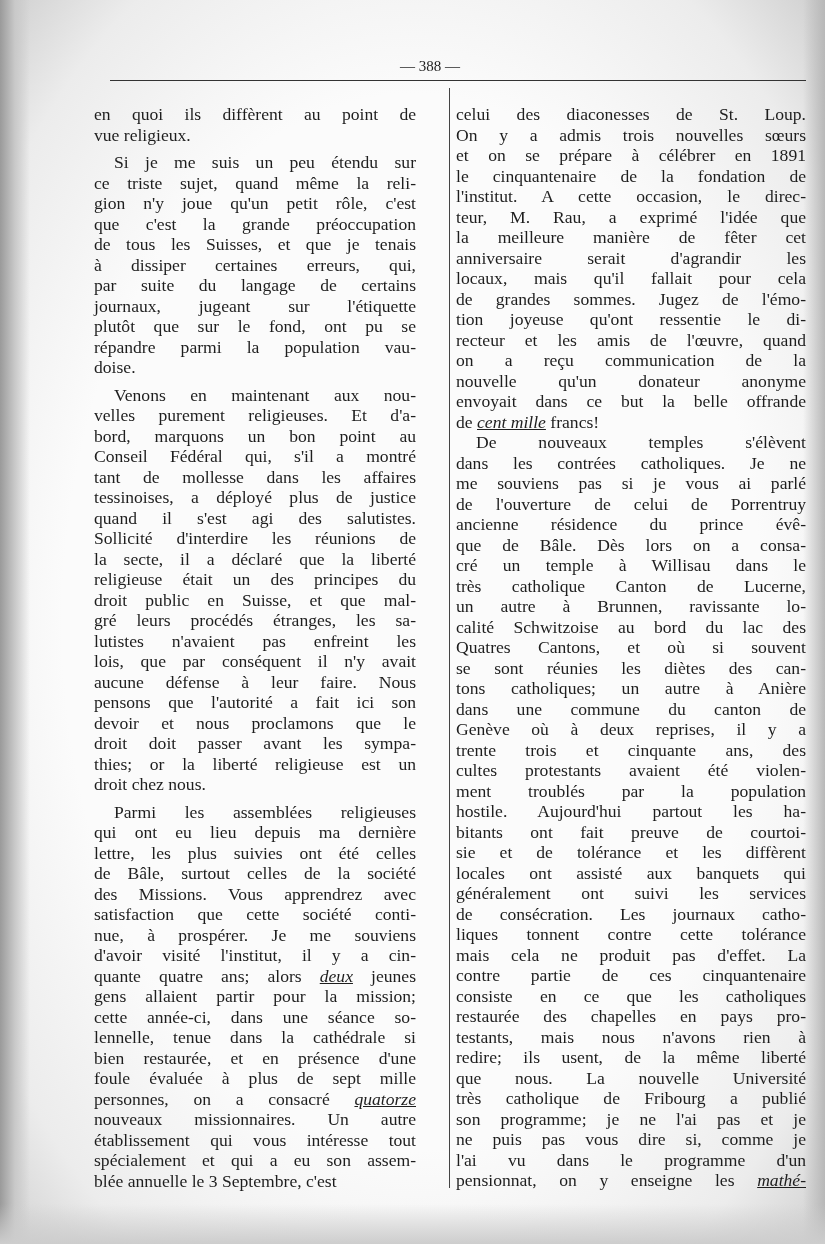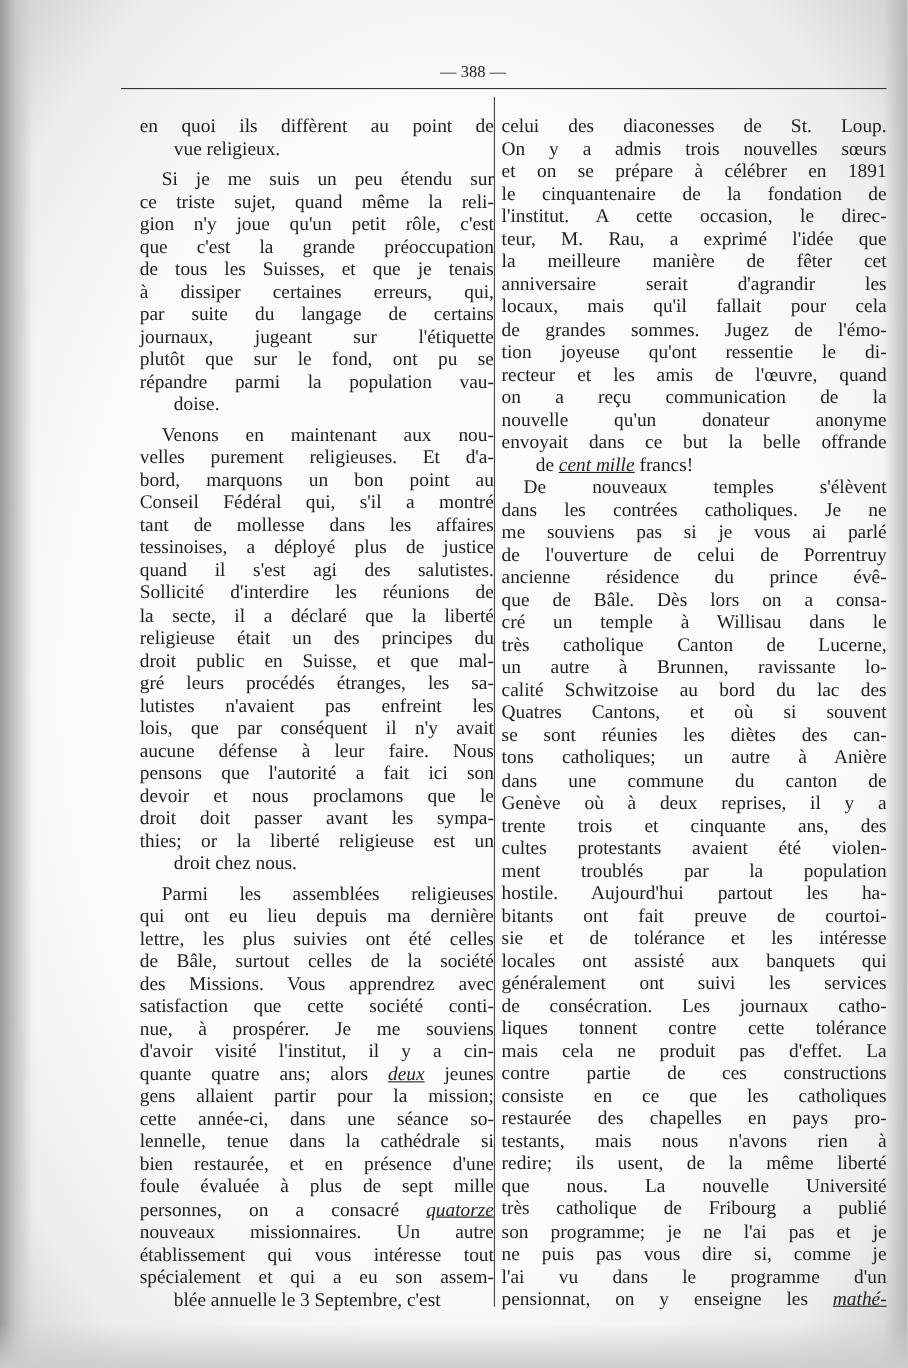--- a/index.html
+++ b/index.html
@@ -37,27 +37,27 @@
   }
   .col-divider {
     position: absolute; left: 449px; top: 88px; width: 1px; height: 1100px;
     background: #444;
   }
   .col {
     position: absolute; top: 104px;
     font-family: "Liberation Serif", serif;
     font-size: 17.6px; line-height: 20.5px;
   }
-  .col.left { left: 127px; width: 322px; }
+  .col.left { left: 94px; width: 322px; }
   .col.right { left: 456px; width: 350px; }
   .line {
     display: block; text-align: justify; text-align-last: justify;
     white-space: nowrap; height: 20.5px; overflow: visible;
   }
-  .line.last { text-align-last: left; margin-left: 31px; }
+  .line.last { text-align-last: left; }
   .para-gap { height: 7px; }
   .indent { padding-left: 20px; }
   em { font-style: italic; text-decoration: underline; }
 </style>
 </head>
 <body>
 
 <div class="page">
   <div class="edge-left"></div>
   <div class="edge-right"></div>
@@ -165,27 +165,27 @@
         <span class="line">Quatres Cantons, et où si souvent</span>
         <span class="line">se sont réunies les diètes des can-</span>
         <span class="line">tons catholiques; un autre à Anière</span>
         <span class="line">dans une commune du canton de</span>
         <span class="line">Genève où à deux reprises, il y a</span>
         <span class="line">trente trois et cinquante ans, des</span>
         <span class="line">cultes protestants avaient été violen-</span>
         <span class="line">ment troublés par la population</span>
         <span class="line">hostile. Aujourd'hui partout les ha-</span>
         <span class="line">bitants ont fait preuve de courtoi-</span>
-        <span class="line">sie et de tolérance et les intéresse</span>
+        <span class="line">sie et de tolérance et les diffèrent</span>
         <span class="line">locales ont assisté aux banquets qui</span>
         <span class="line">généralement ont suivi les services</span>
         <span class="line">de consécration. Les journaux catho-</span>
         <span class="line">liques tonnent contre cette tolérance</span>
         <span class="line">mais cela ne produit pas d'effet. La</span>
-        <span class="line">contre partie de ces constructions</span>
+        <span class="line">contre partie de ces cinquantenaire</span>
         <span class="line">consiste en ce que les catholiques</span>
         <span class="line">restaurée des chapelles en pays pro-</span>
         <span class="line">testants, mais nous n'avons rien à</span>
         <span class="line">redire; ils usent, de la même liberté</span>
         <span class="line">que nous. La nouvelle Université</span>
         <span class="line">très catholique de Fribourg a publié</span>
         <span class="line">son programme; je ne l'ai pas et je</span>
         <span class="line">ne puis pas vous dire si, comme je</span>
         <span class="line">l'ai vu dans le programme d'un</span>
         <span class="line">pensionnat, on y enseigne les <em>mathé-</em></span>

